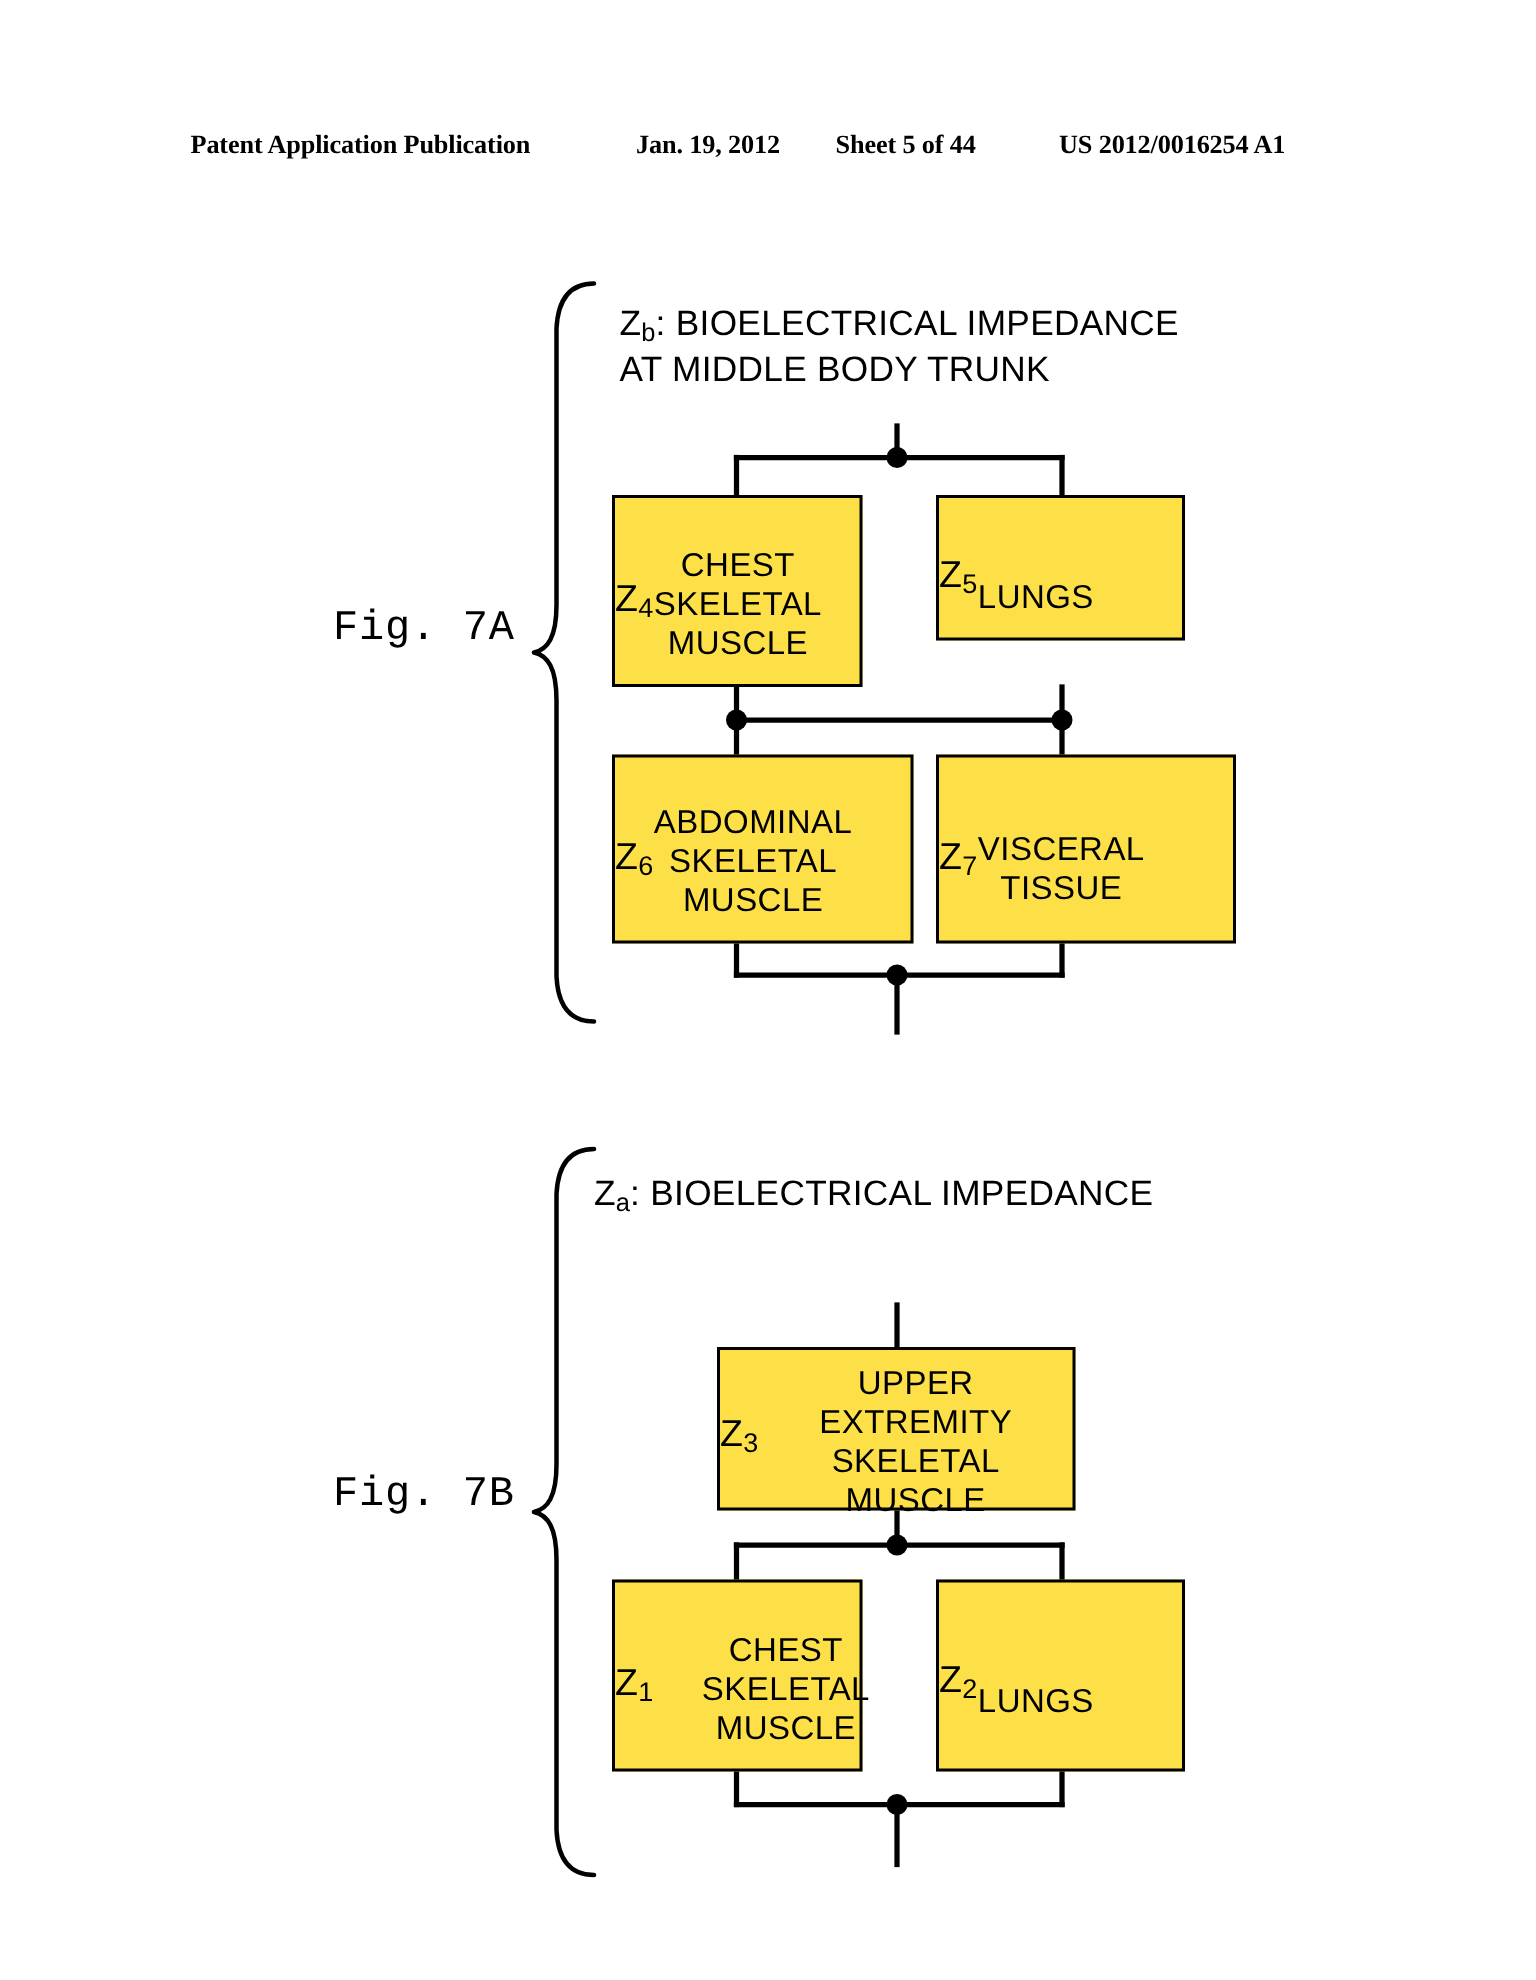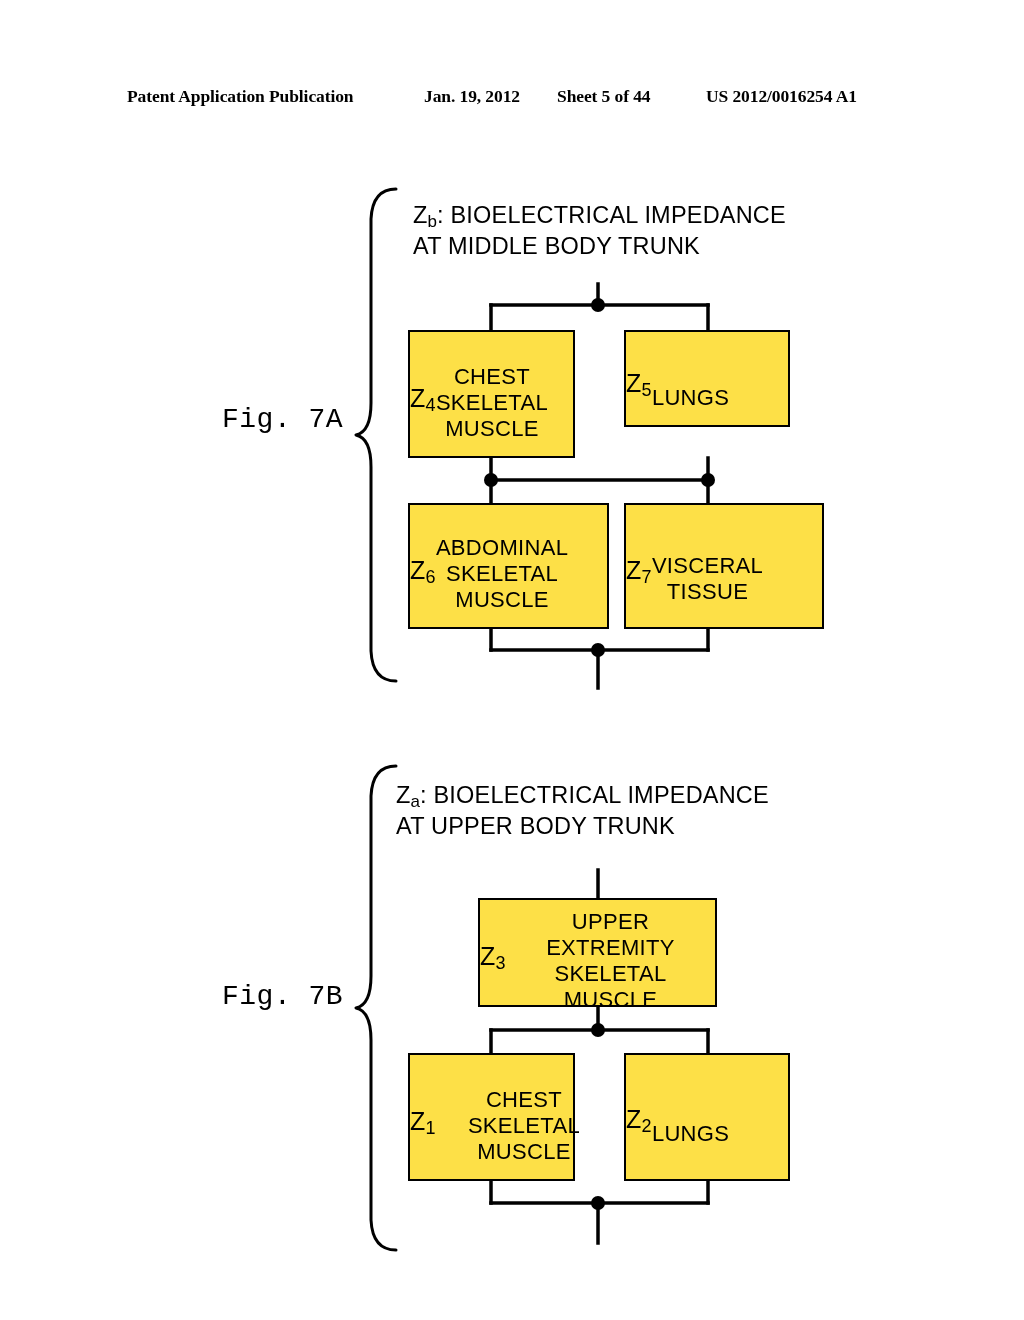--- a/index.html
+++ b/index.html
@@ -215,21 +215,20 @@
                C 13 248, 19 256, 19 278
                L 19 458
                C 20 478, 28 488, 44 488" fill="none" stroke="#000000" stroke-width="3" stroke-linecap="round" stroke-linejoin="round"></path>
     </svg>
   </div>
 
   <div class="fig-title" style="left:396px; top:781px;">
     <div>
       <span>Z</span><sub>a</sub><span>: BIOELECTRICAL IMPEDANCE</span>
     </div>
-    <div>AT UPPER BODY TRUNK</div>
   </div>
 
   <div class="schematic" style="left:380px; top:860px;">
     <svg width="440" height="400" viewBox="0 0 440 400" xmlns="http://www.w3.org/2000/svg">
       <g stroke="#000000" stroke-width="3.5" fill="none" stroke-linecap="square">
 
         <line x1="218" y1="10" x2="218" y2="38"></line>
 
         <line x1="218" y1="147" x2="218" y2="170"></line>
 

